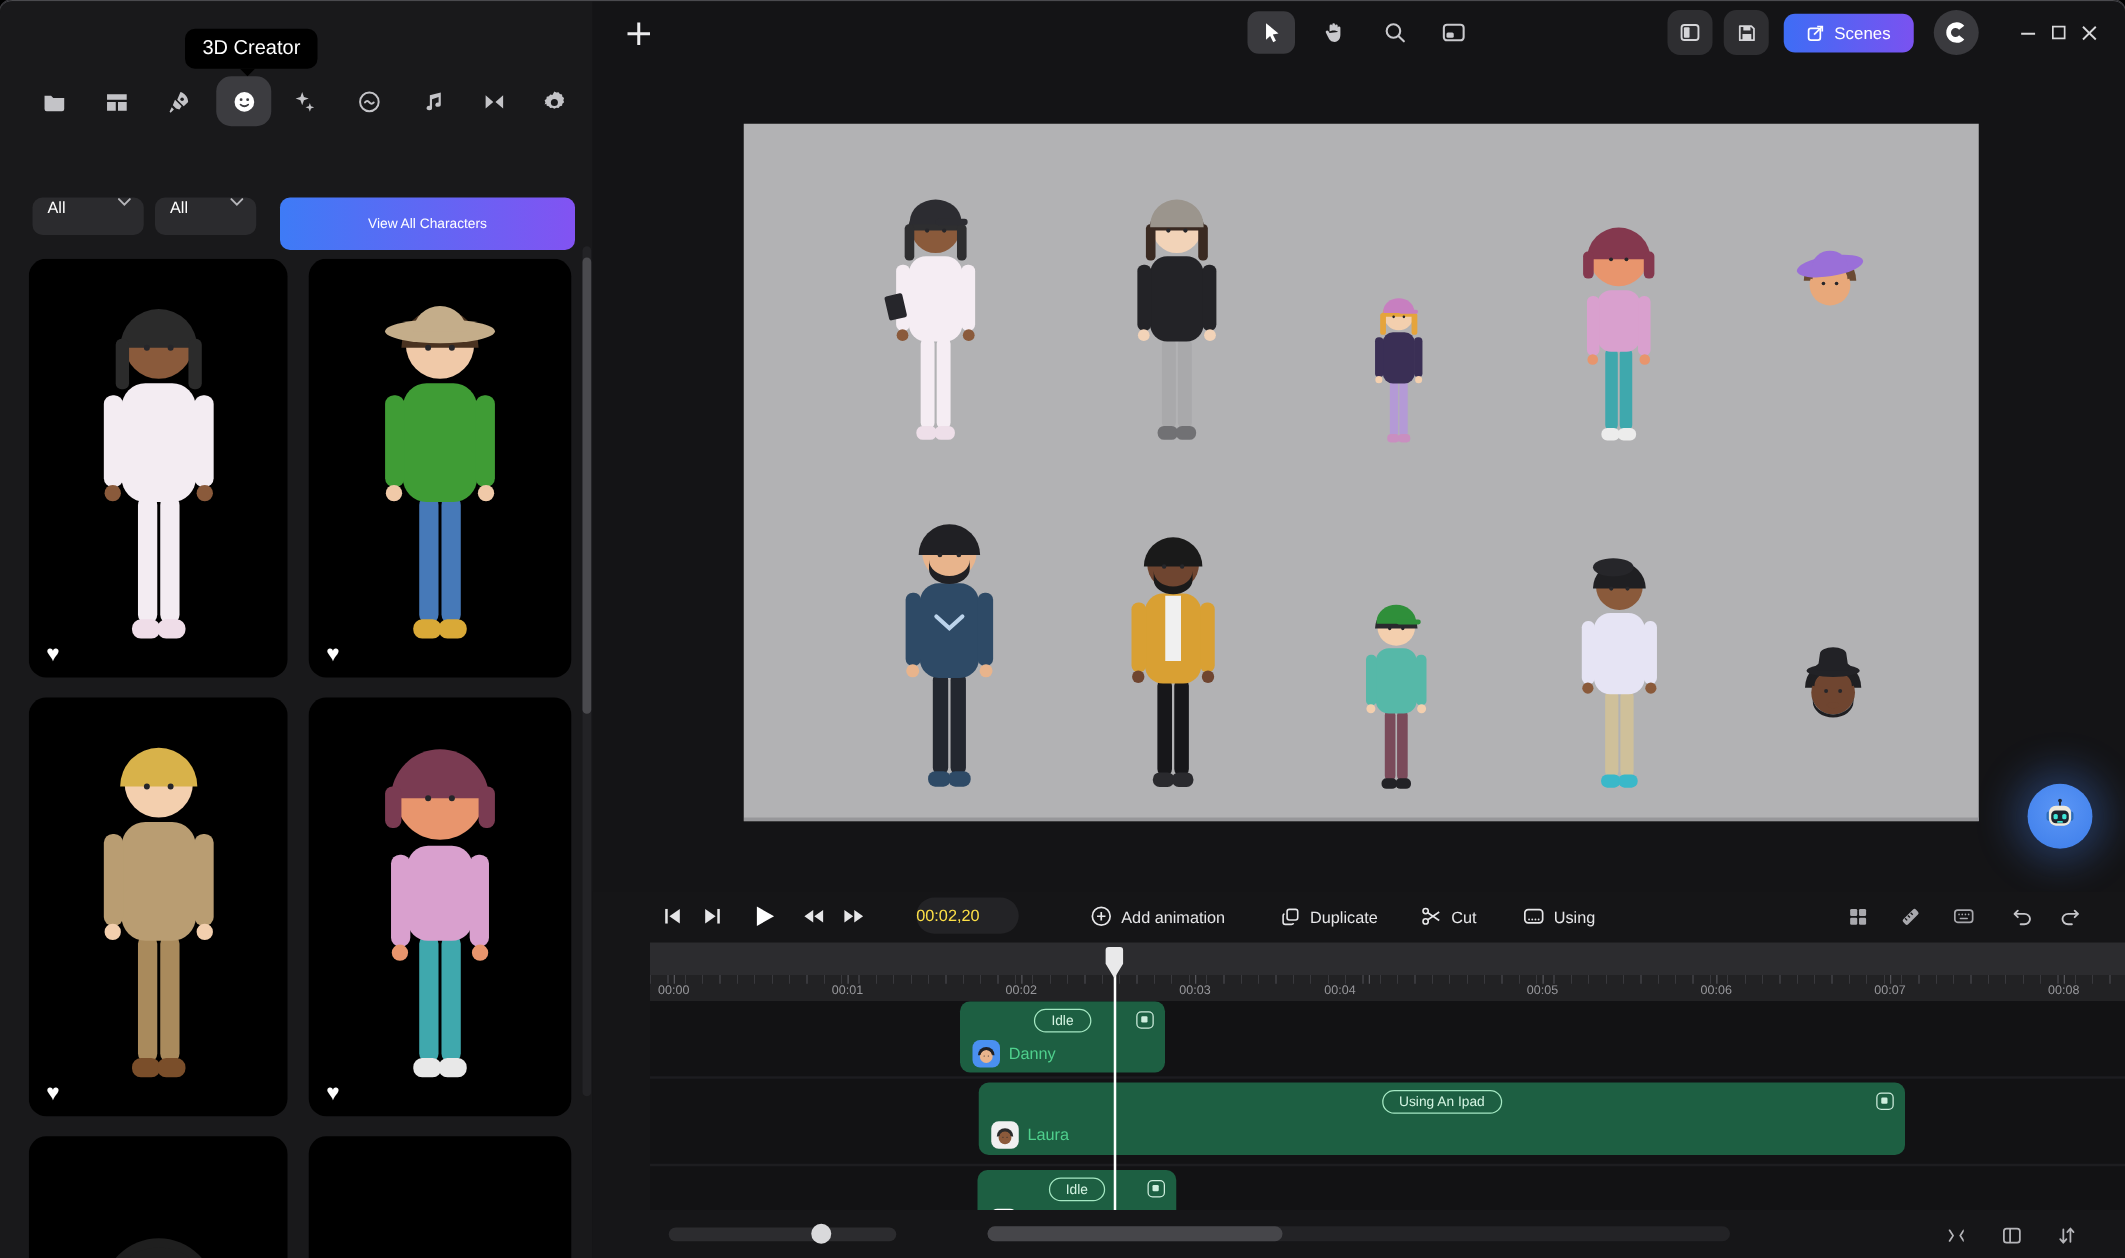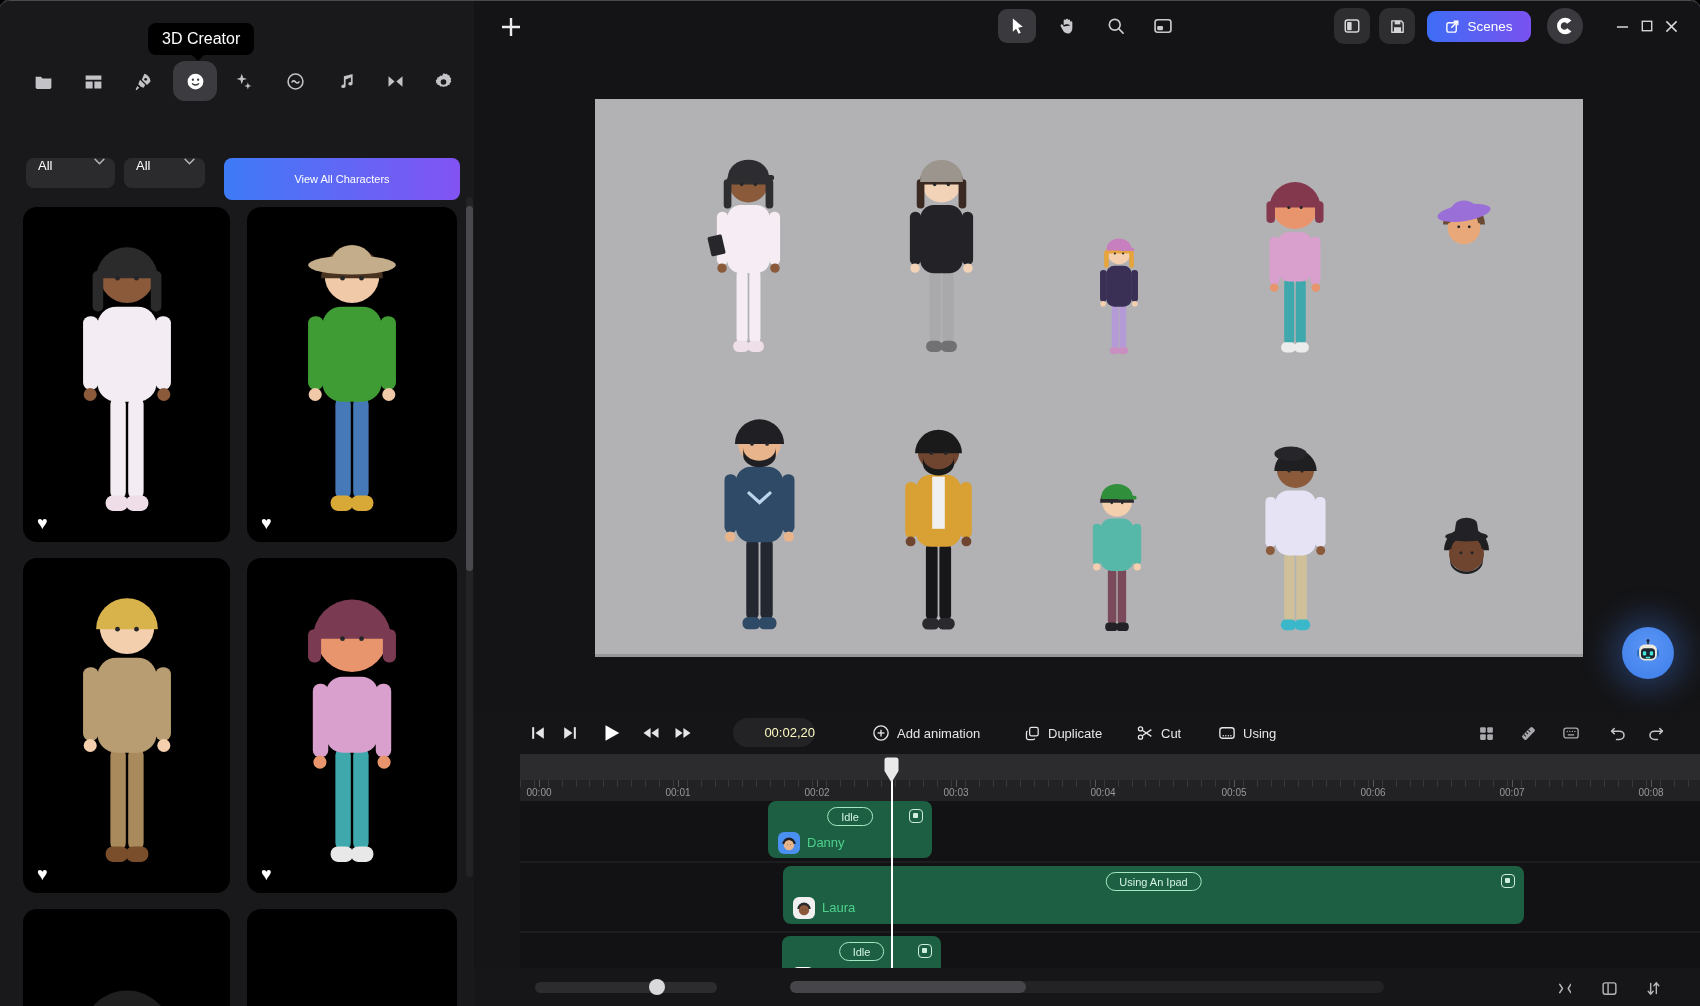--- a/index.html
+++ b/index.html
@@ -50,21 +50,21 @@
   .figure{position:absolute;}
   .robot{position:absolute;left:1148px;top:626px;width:52px;height:52px;border-radius:50%;
          background:radial-gradient(circle at 50% 40%,#5b96f6,#3d7de9);box-shadow:0 0 30px 12px rgba(70,130,240,.30);
          display:flex;align-items:center;justify-content:center;}
   .plus{position:absolute;left:26px;top:15px;}
   
   .timeline{position:absolute;left:0;top:712px;width:1226px;height:294px;background:#151517;}
   .tl-toolbar{position:absolute;left:0;top:0;width:1226px;height:41px;}
   .tbtn{position:absolute;top:6px;height:28px;display:flex;align-items:center;justify-content:center;gap:7px;color:#e6e6e8;font-size:13px;}
   .timepill{position:absolute;left:259px;top:5px;width:82px;height:29px;background:#232326;border-radius:15px;
-            color:#fef9c3;font-size:13px;display:flex;align-items:center;justify-content:flex-end;}
+            color:#fde047;font-size:13px;display:flex;align-items:center;justify-content:flex-start;}
   .lane{position:absolute;left:46px;top:41px;width:1180px;height:26px;background:#2c2c2f;}
   .ruler{position:absolute;left:46px;top:67px;width:1180px;height:21px;background:#222224;
          background-image:repeating-linear-gradient(90deg,#39393d 0 1px,transparent 1px 13.9px);
          background-size:100% 7px;background-repeat:no-repeat;}
   .rlabel{position:absolute;top:7px;color:#98989c;font-size:10px;transform:translateX(-50%);}
   .rmajor{position:absolute;top:0;width:1px;height:7px;background:#55555a;}
   .tracks{position:absolute;left:46px;top:88px;width:1180px;height:167px;background:#121214;overflow:hidden;}
   .trackline{position:absolute;left:0;width:1180px;height:2px;background:#1d1d20;}
   .clip{position:absolute;background:#1d5f42;border-radius:8px;box-sizing:border-box;}
   .pill{position:absolute;left:50%;transform:translateX(-50%);top:6px;height:19px;border:1.5px solid #a5e8c3;border-radius:11px;
@@ -637,21 +637,21 @@
       <div class="ruler">
           <div class="rmajor" style="left: 19px;"></div>
           <span class="rlabel" style="left: 19px;">00:00</span>
           <div class="rmajor" style="left: 158px;"></div>
           <span class="rlabel" style="left: 158px;">00:01</span>
           <div class="rmajor" style="left: 297px;"></div>
           <span class="rlabel" style="left: 297px;">00:02</span>
           <div class="rmajor" style="left: 436px;"></div>
           <span class="rlabel" style="left: 436px;">00:03</span>
           <div class="rmajor" style="left: 575px;"></div>
-          <span class="rlabel" style="left: 583px;">00:04</span>
+          <span class="rlabel" style="left: 552px;">00:04</span>
           <div class="rmajor" style="left: 714px;"></div>
           <span class="rlabel" style="left: 714px;">00:05</span>
           <div class="rmajor" style="left: 853px;"></div>
           <span class="rlabel" style="left: 853px;">00:06</span>
           <div class="rmajor" style="left: 992px;"></div>
           <span class="rlabel" style="left: 992px;">00:07</span>
           <div class="rmajor" style="left: 1131px;"></div>
           <span class="rlabel" style="left: 1131px;">00:08</span>
         </div>
       <div class="tracks">

